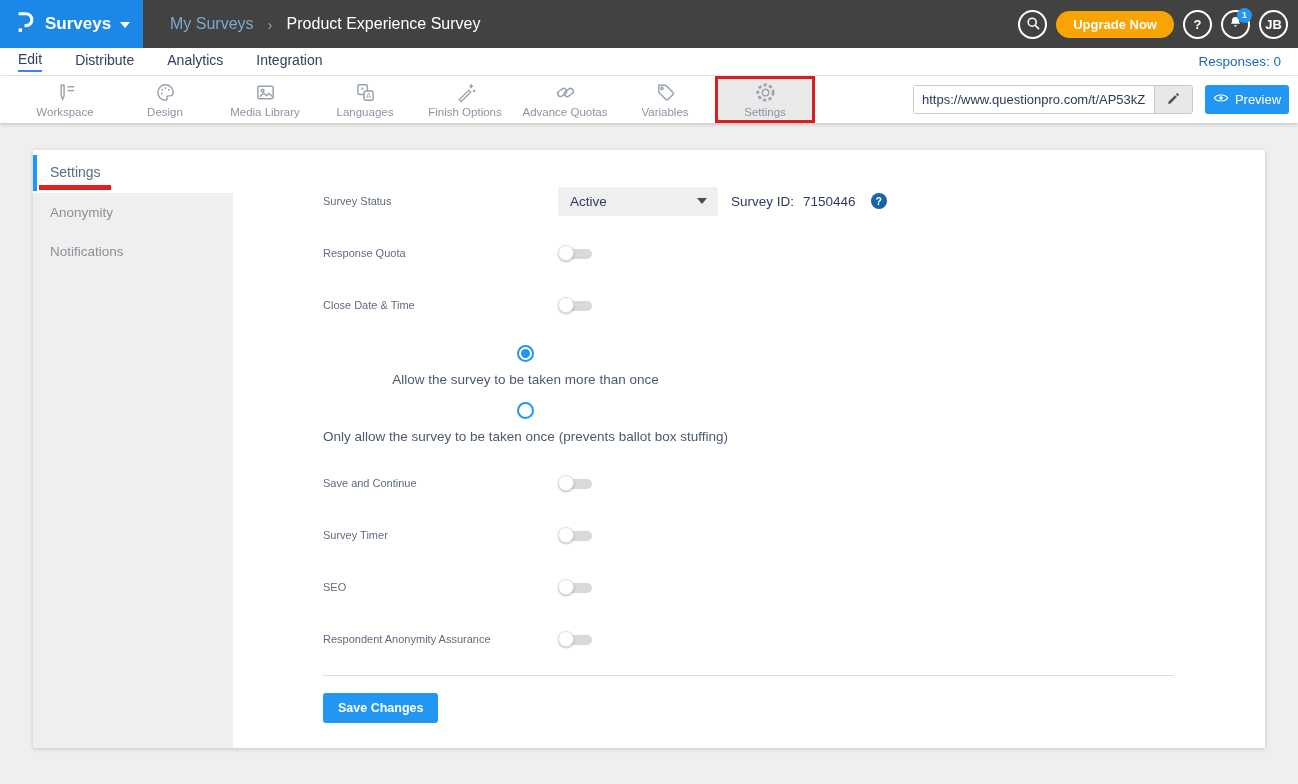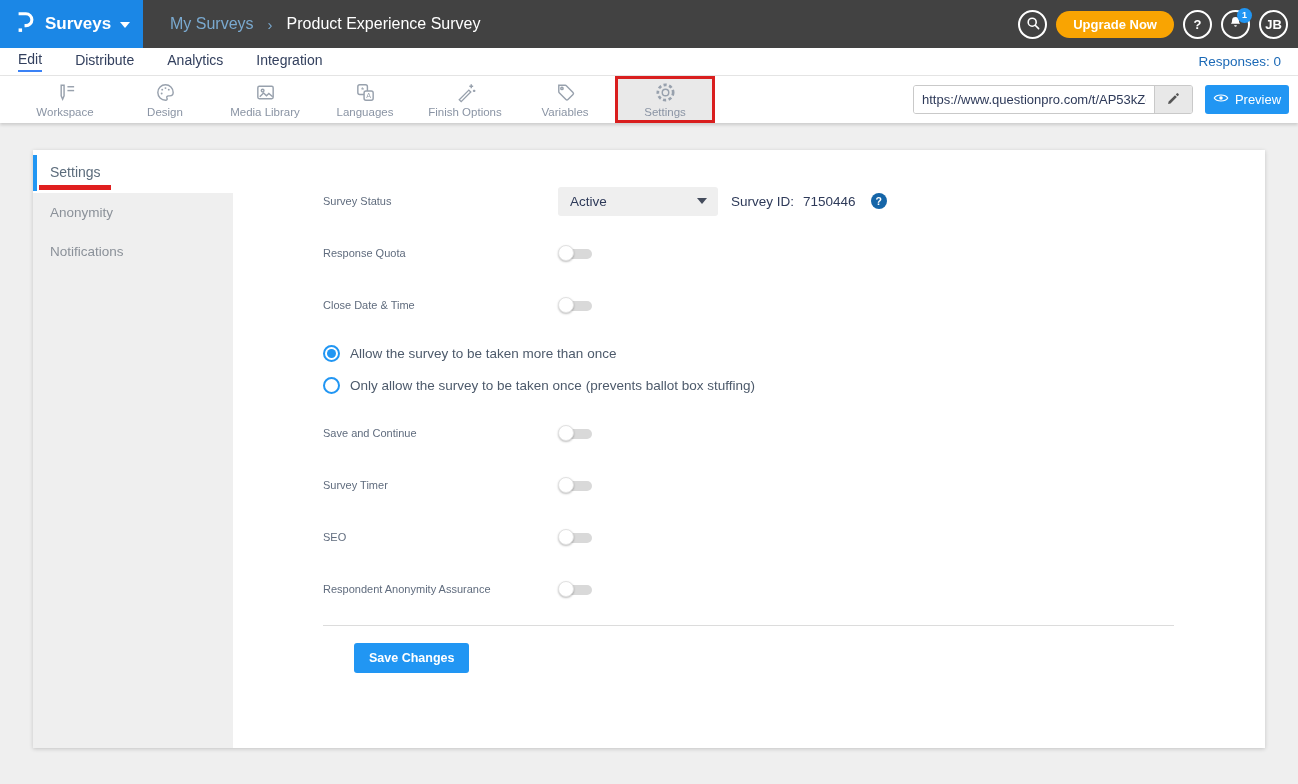--- a/index.html
+++ b/index.html
@@ -61,27 +61,27 @@
   .select-caret { position:absolute; right:11px; width:0; height:0; border-left:5px solid transparent; border-right:5px solid transparent; border-top:6px solid #444c5c; }
   .survey-id-group { display:flex; align-items:center; margin-left:13px; font-size:13.5px; color:#2e3a59; }
   .survey-id-value { margin-left:9px; }
   .help-circle { width:16px; height:16px; border-radius:50%; background:#1565a8; color:#fff; font-size:10.5px; font-weight:bold; display:flex; align-items:center; justify-content:center; margin-left:15px; cursor:pointer; }
 
   .toggle { position:relative; width:34px; height:16px; cursor:pointer; margin-top:0; }
   .toggle-track { position:absolute; left:7px; top:3.5px; width:27px; height:10px; border-radius:5px; background:#d9d9d9; }
   .toggle-knob { position:absolute; left:0; top:0; width:16px; height:16px; border-radius:50%; background:#fff; border:1px solid #e2e2e2; box-shadow:0 1px 2px rgba(0,0,0,.25); }
 
   .radio-group { display:flex; flex-direction:column; gap:15px; padding-top:3px; }
-  .radio-option { display:flex; align-items:center; gap:10px; cursor:pointer; }
+  .radio-option { display:flex; align-items:center; gap:10px; cursor:pointer;flex-direction:column; }
   .radio-circle { width:17px; height:17px; border-radius:50%; border:2px solid #2196f3; background:#fff; display:flex; align-items:center; justify-content:center; flex-shrink:0; }
   .radio-circle.checked::after { content:""; width:9px; height:9px; border-radius:50%; background:#2196f3; }
   .radio-label { font-size:13.5px; color:#4d5a6b; }
 
   .divider { width:851px; border-top:1px solid #dcdcdc; margin-top:21px; }
-  .save-btn { margin-top:17px; height:30px; background:#2196f3; color:#fff; border:none; border-radius:3px; font-size:12.5px; font-weight:bold; padding:0 15px; cursor:pointer; font-family:"Liberation Sans", sans-serif;margin-left:31px; }
+  .save-btn { margin-top:17px; height:30px; background:#2196f3; color:#fff; border:none; border-radius:3px; font-size:12.5px; font-weight:bold; padding:0 15px; cursor:pointer; font-family:"Liberation Sans", sans-serif; }
 </style>
 </head>
 <body>
 
 <div class="topbar">
   <div class="logo-block">
     <span>
       <svg width="22" height="26" viewBox="0 0 24 28">
         <path d="M5 5 h8 a6.5 6.5 0 0 1 0 13 h-1.5" fill="none" stroke="#fff" stroke-width="3.4"></path>
         <rect x="5" y="21" width="3.8" height="3.8" fill="#fff"></rect>
@@ -187,20 +187,29 @@
           <path d="M5.5 19.5 l10-10 2 2 -10 10 z" stroke-width="1.4"></path>
           <line x1="18" y1="3.5" x2="18" y2="7.5"></line>
           <line x1="16" y1="5.5" x2="20" y2="5.5"></line>
           <line x1="21" y1="9" x2="21" y2="11.6"></line>
           <line x1="19.7" y1="10.3" x2="22.3" y2="10.3"></line>
         </svg>
       </span>
       <span class="tool-label">Finish Options</span>
     </div>
 
+    <div class="tool-item">
+      <span>
+        <svg width="23" height="23" viewBox="0 0 24 24" fill="none" stroke="#98a1ad" stroke-width="1.5">
+          <rect x="3.5" y="9" width="10" height="6" rx="3" transform="rotate(-35 8.5 12)"></rect>
+          <rect x="10.5" y="9" width="10" height="6" rx="3" transform="rotate(-35 15.5 12)"></rect>
+        </svg>
+      </span>
+      <span class="tool-label">Advance Quotas</span>
+    </div>
 
     <div class="tool-item">
       <span>
         <svg width="23" height="23" viewBox="0 0 24 24" fill="none" stroke="#98a1ad" stroke-width="1.5">
           <path d="M5 4.5 h6.8 a1.5 1.5 0 0 1 1.05 .45 l7 7 a1.5 1.5 0 0 1 0 2.1 l-5.3 5.3 a1.5 1.5 0 0 1 -2.1 0 l-7-7 A1.5 1.5 0 0 1 5 11.3 z"></path>
           <circle cx="8.3" cy="7.8" r="1.2"></circle>
         </svg>
       </span>
       <span class="tool-label">Variables</span>
     </div>

